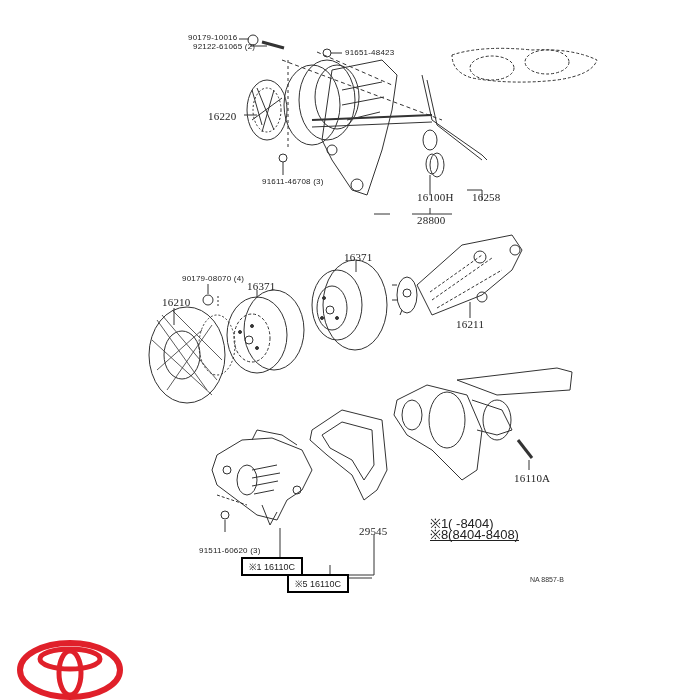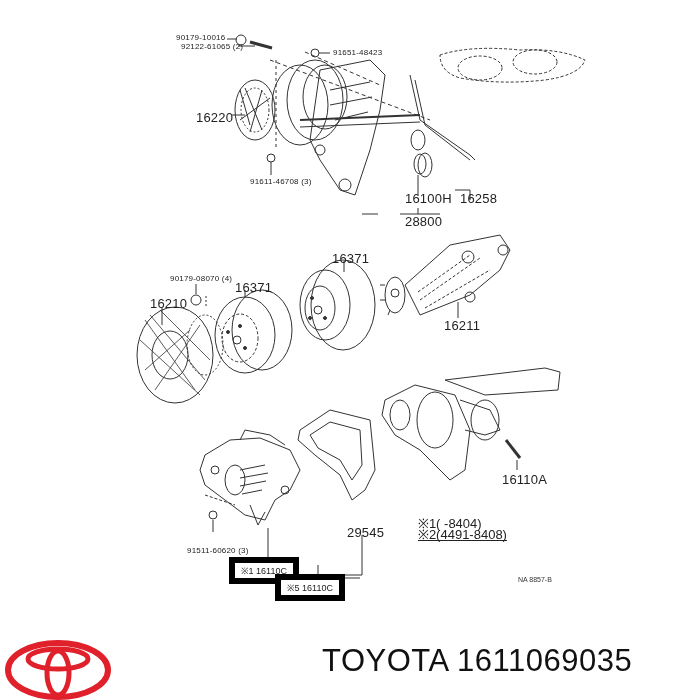--- a/index.html
+++ b/index.html
@@ -1,20 +1,20 @@
 <!DOCTYPE html>
 <html><head>
   <meta charset="utf-8">
   <style>
     html, body { margin: 0; padding: 0; background: #ffffff; }
     body { width: 700px; height: 700px; position: relative; overflow: hidden; font-family: "Liberation Sans", sans-serif; }
-    .canvas { position: absolute; left: 0; top: 0; width: 591px; height: 700px; }
+    .canvas { position: absolute; left: 12px; top: 0; width: 591px; height: 700px; }
     .lbl { position: absolute; font-family: "Liberation Sans", sans-serif; font-size: 8px; color: #222; white-space: nowrap; letter-spacing: 0.2px; }
-    .lbl-md { font-size: 13px; }
-    .callout { position: absolute; border: 6px solid #000000; padding: 1px 6px; font-size: 9px; color: #222; background: #fff; white-space: nowrap; font-family: "Liberation Sans", sans-serif; }
+    .lbl-md { font-size: 11px; font-family: Liberation Serif, serif; }
+    .callout { position: absolute; border: 2px solid #000000; padding: 1px 6px; font-size: 9px; color: #222; background: #fff; white-space: nowrap; font-family: "Liberation Sans", sans-serif; }
     .legend { position: absolute; font-size: 13px; color: #222; line-height: 11px; font-family: "Liberation Sans", sans-serif; }
     .legend .row { white-space: nowrap; }
     .legend .under { border-bottom: 1px solid #222; }
     .caption { position: absolute; left: 322px; top: 643px; font-family: "Liberation Sans", sans-serif; font-size: 31px; color: #111; letter-spacing: 0.5px; white-space: nowrap; }
     .logo { position: absolute; left: 4px; top: 640px; width: 108px; height: 60px; }
     .ref { position: absolute; font-size: 7px; color: #333; white-space: nowrap; }
   </style>
 </head>
 <body>
 
@@ -173,30 +173,26 @@
   <span class="lbl lbl-md" style="left:444px;top:318px">16211</span>
   <span class="lbl lbl-md" style="left:502px;top:472px">16110A</span>
   <span class="lbl lbl-md" style="left:347px;top:525px">29545</span>
   <span class="lbl" style="left:187px;top:546px">91511-60620 (3)</span>
 
   <span class="callout" style="left:229px;top:557px">※1 16110C</span>
   <span class="callout" style="left:275px;top:574px">※5 16110C</span>
 
   <div class="legend" style="left:418px;top:518px">
     <div class="row">※1(      -8404)</div>
-    <div class="row under">※2(4491-8408)</div>
+    <div class="row under">※8(8404-8408)</div>
   </div>
 
   <span class="ref" style="left:518px;top:576px">NA 8857-B</span>
 
   <svg class="logo" viewBox="0 0 108 60">
     <g fill="none" stroke="#e0202a">
       <ellipse cx="54" cy="30" rx="50" ry="27" stroke-width="6"></ellipse>
       <ellipse cx="54" cy="19" rx="30" ry="10" stroke-width="5"></ellipse>
       <ellipse cx="54" cy="33" rx="11" ry="22" stroke-width="5"></ellipse>
     </g>
   </svg>
 
-  <div class="caption">
-    <span>TOYOTA</span>
-    <span>1611069035</span>
-  </div>
 </div>
 
 </body></html>

